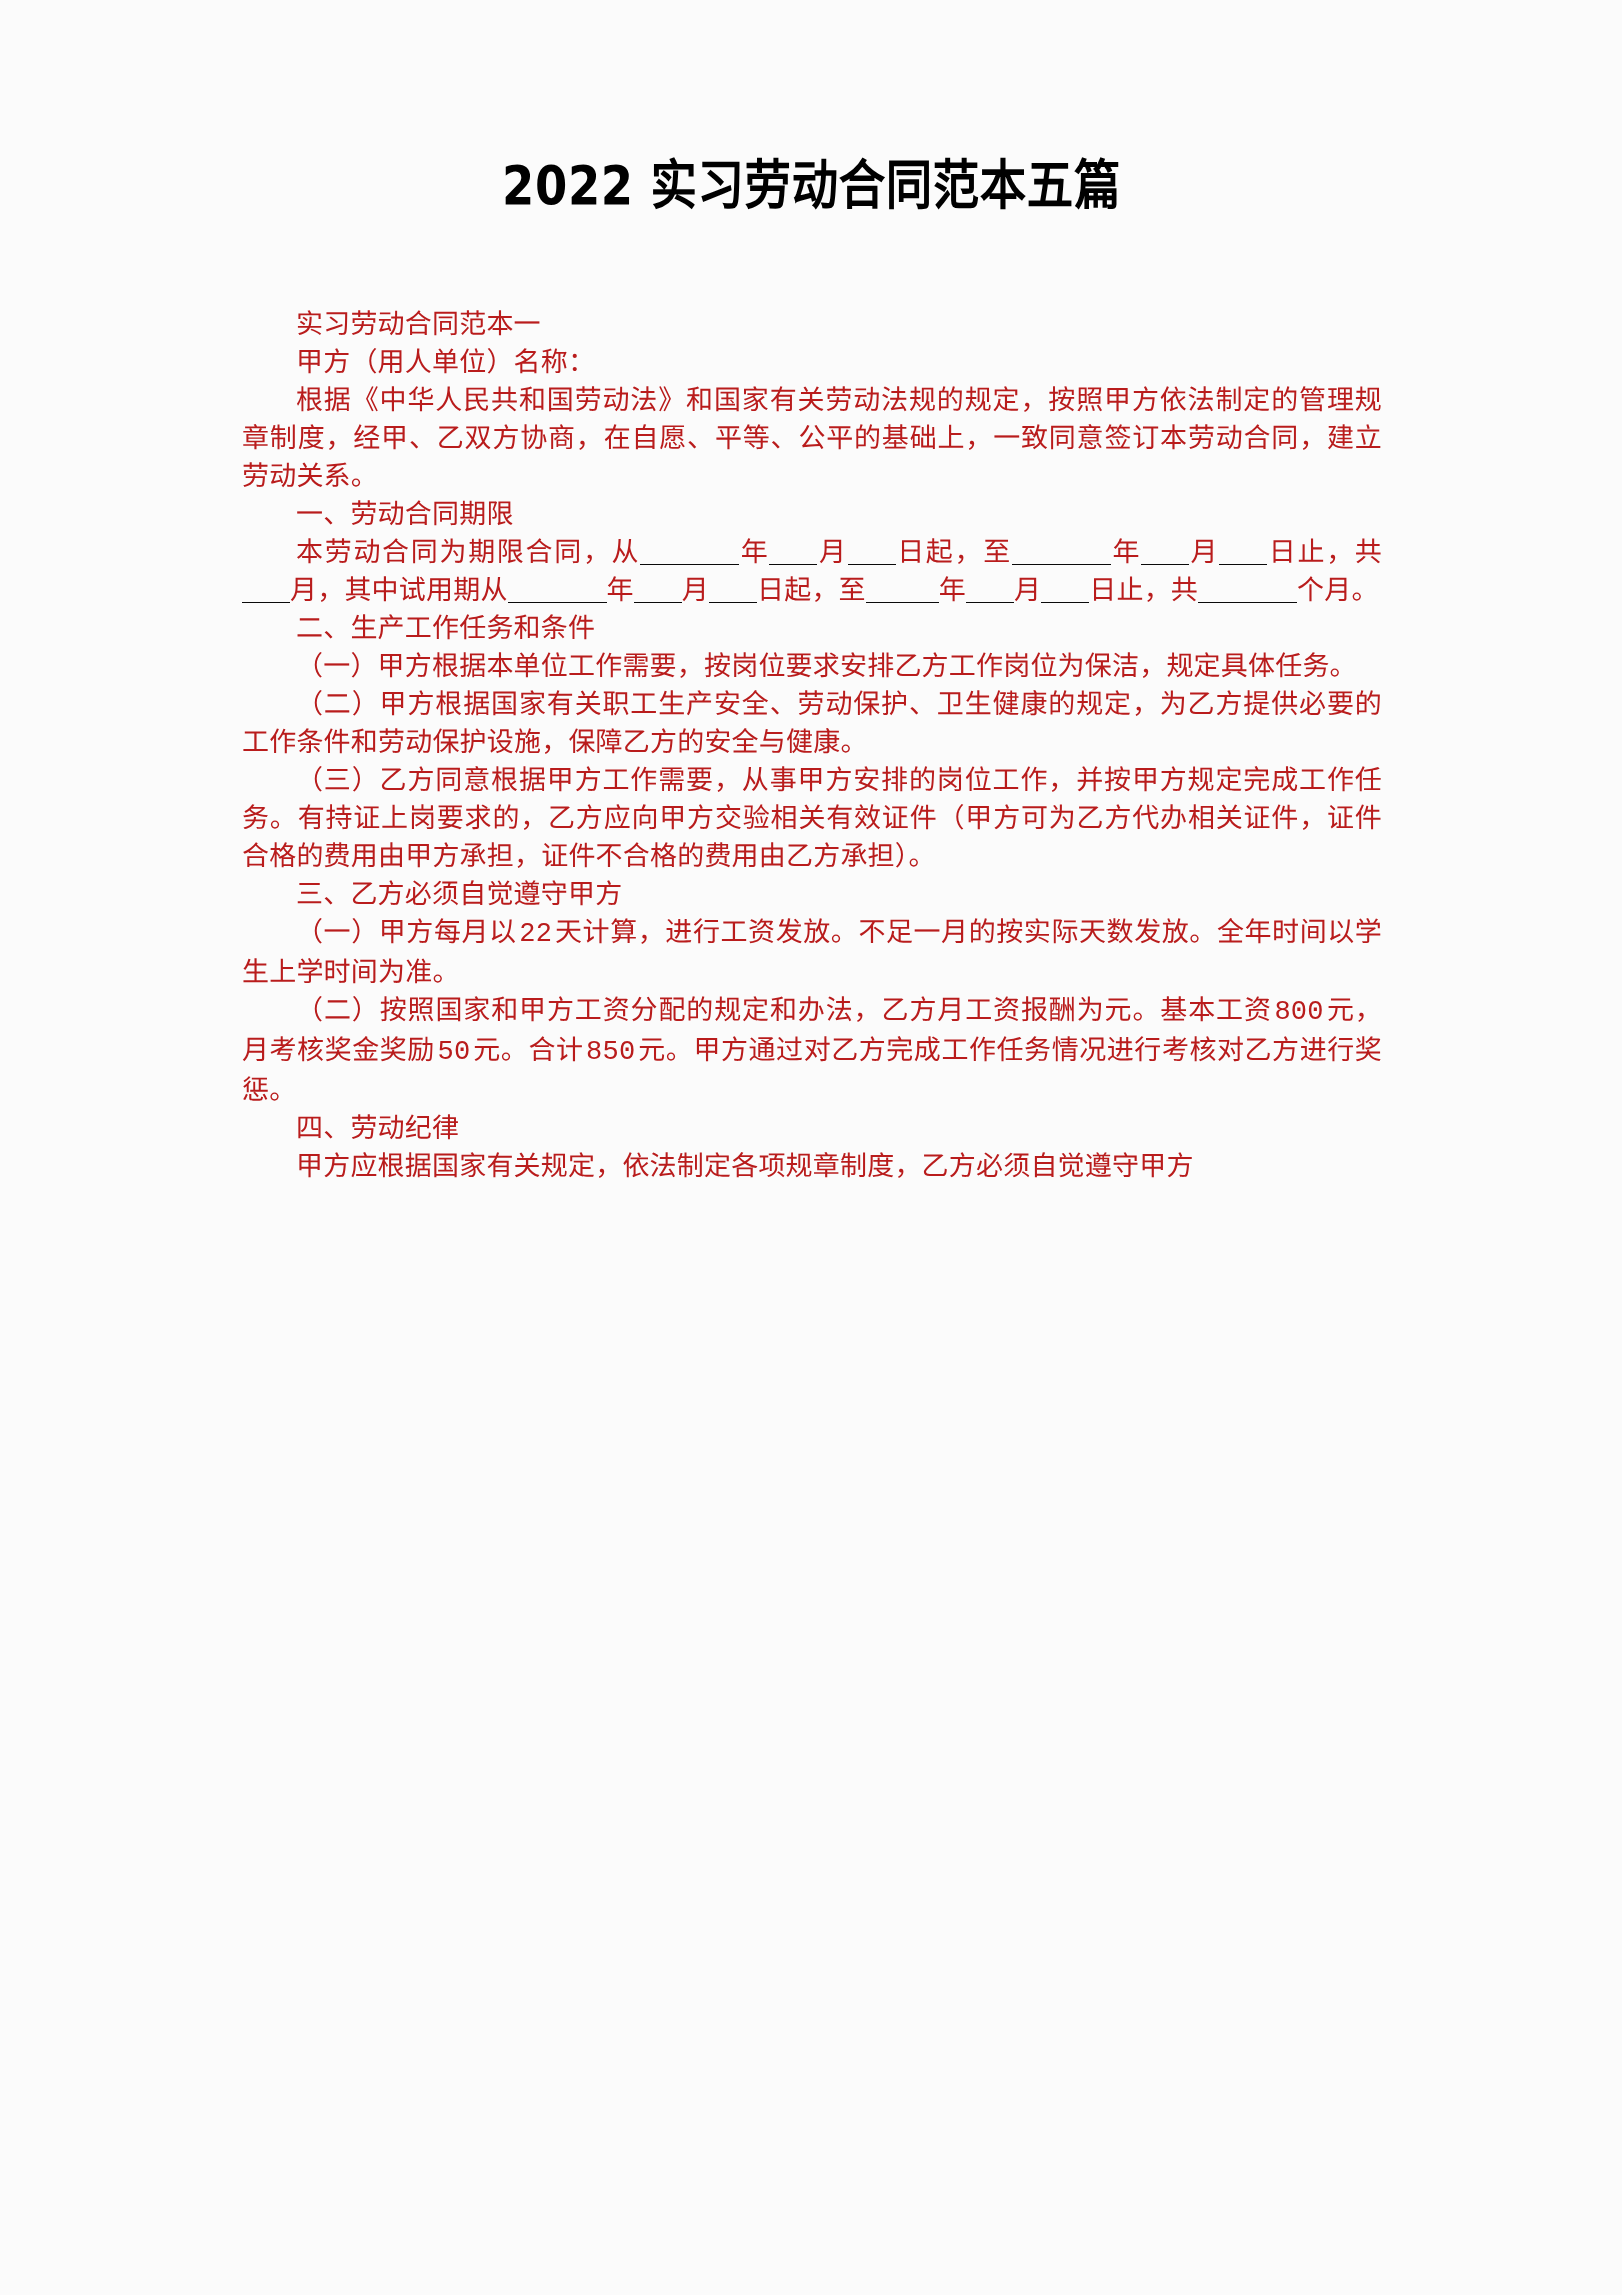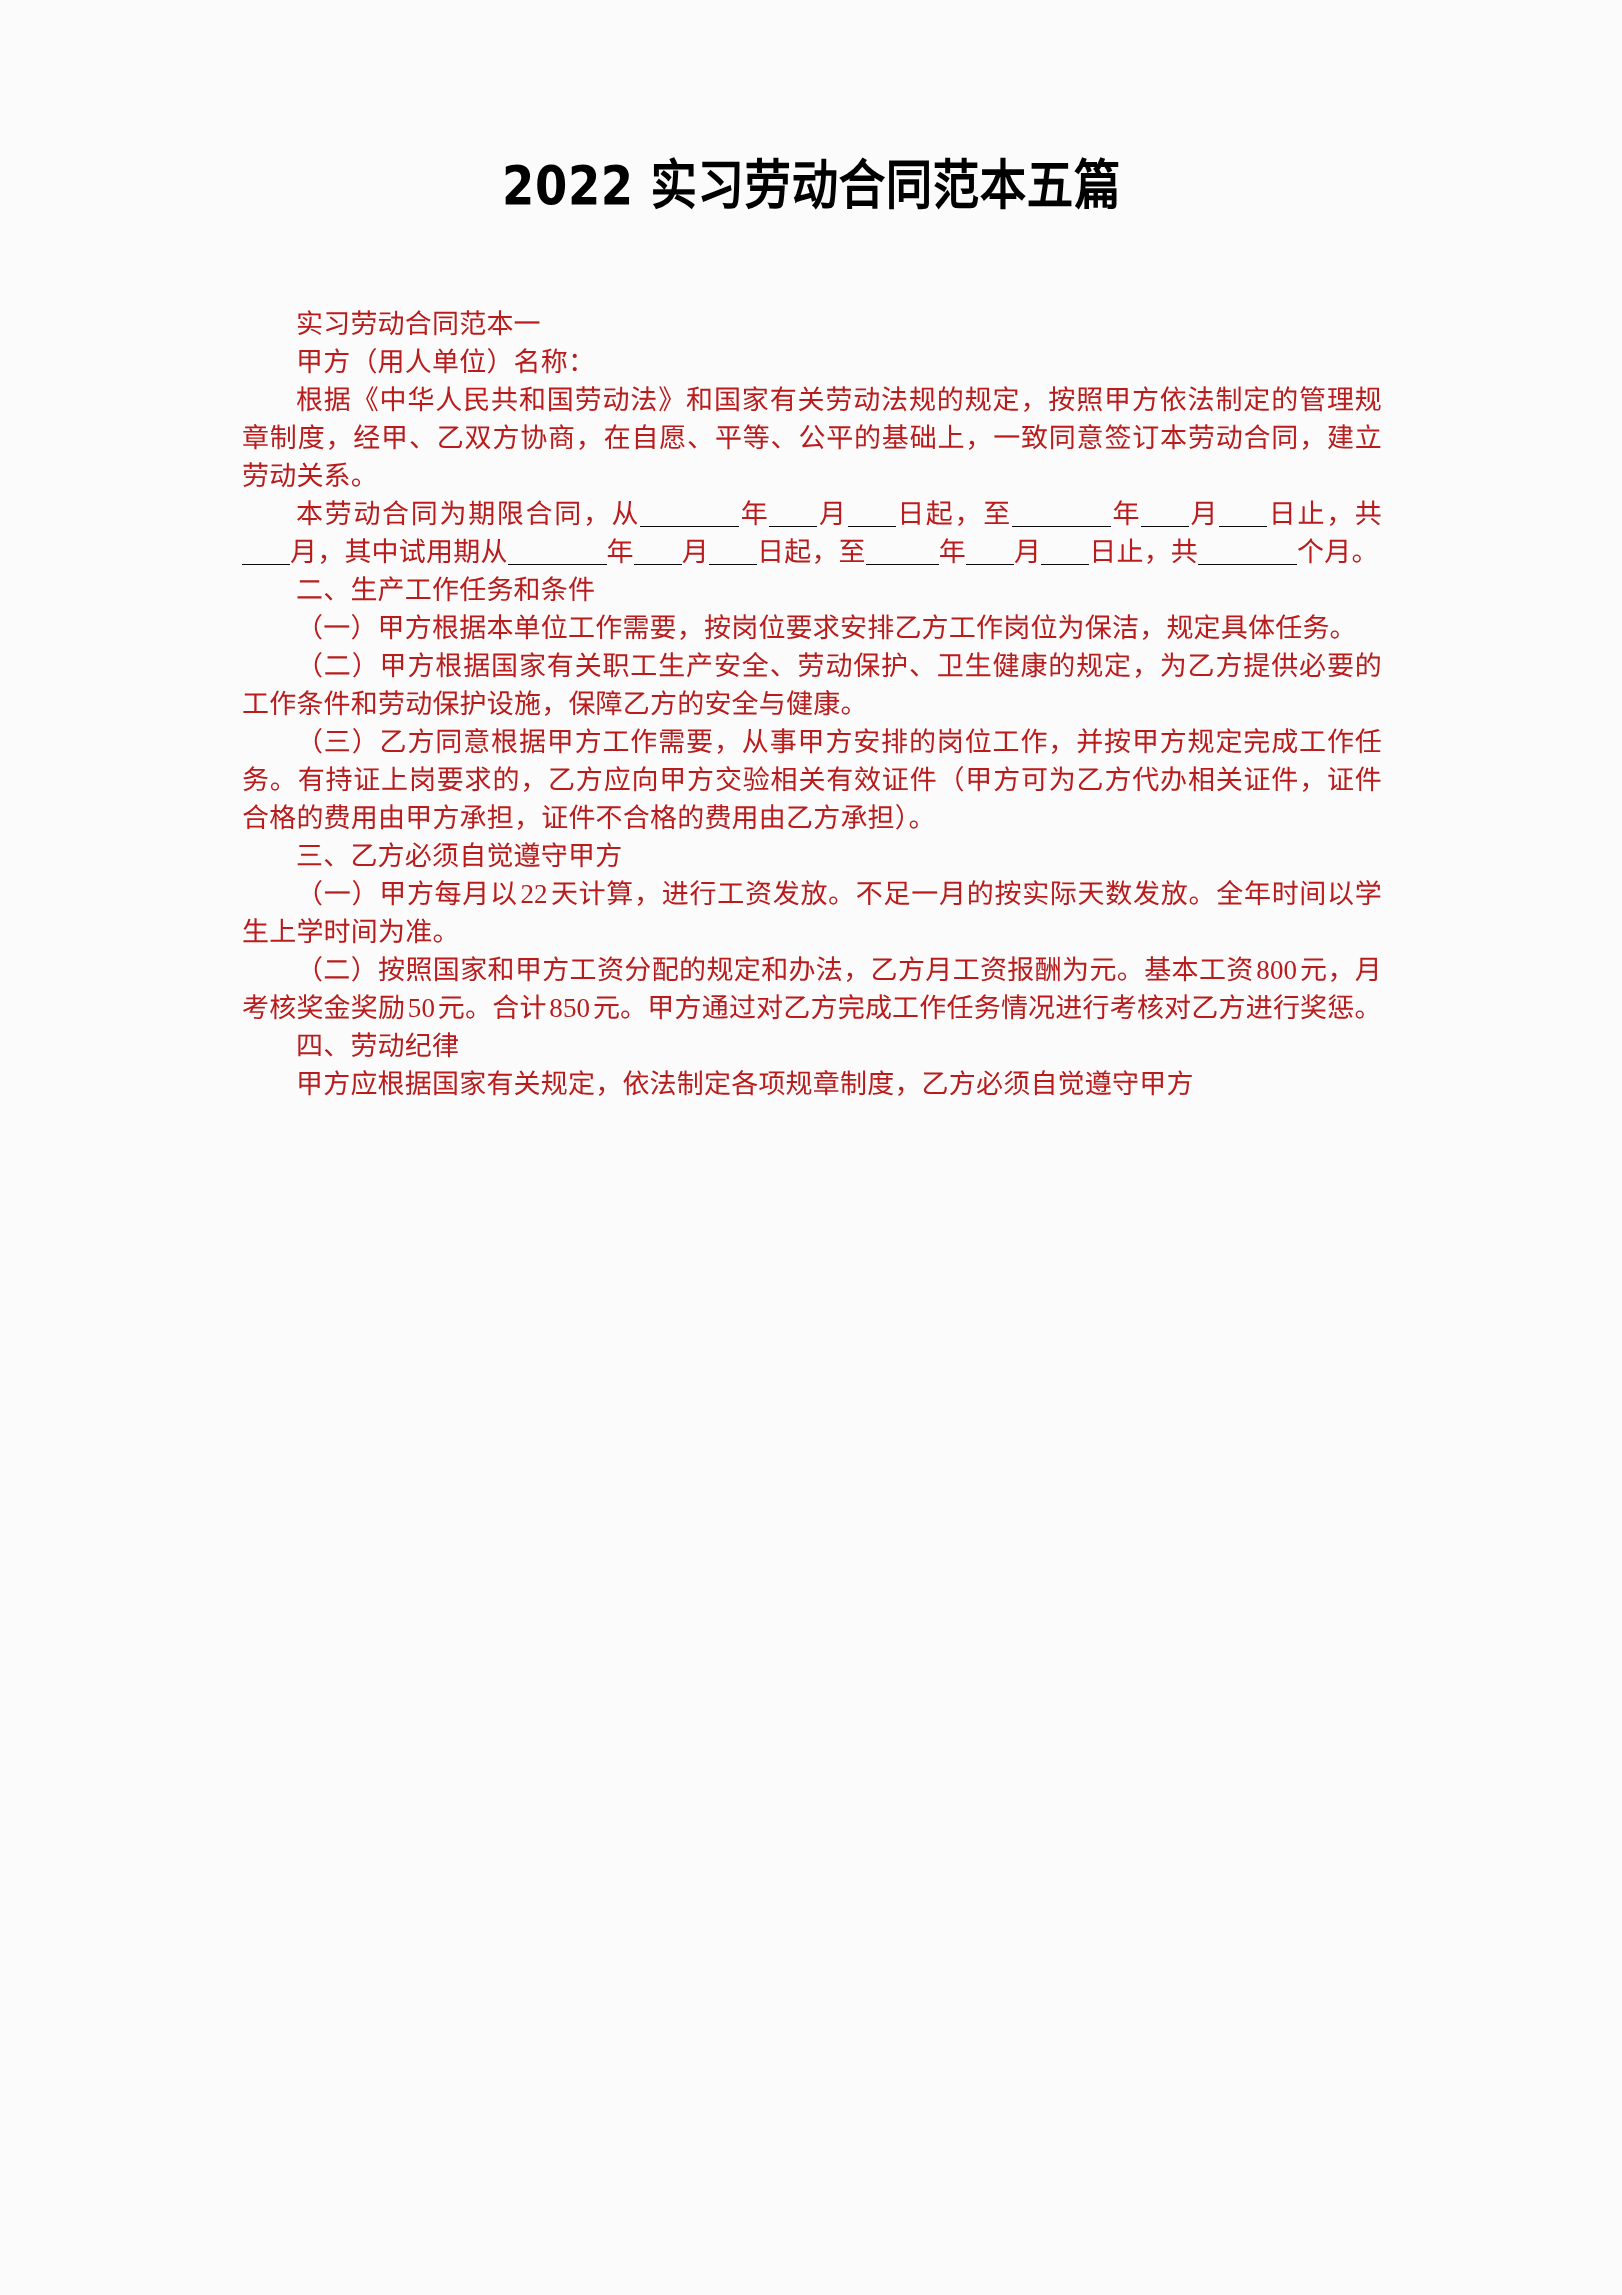--- a/index.html
+++ b/index.html
@@ -72,40 +72,41 @@
     border-bottom: 1.6px solid #0a0a0a;
     vertical-align: -3.9px;
     height: 19.6px;
   }
   .blank.w4 { width: 99px; }
   .blank.w3 { width: 73px; }
   .blank.w2 { width: 48px;  }
 
   
   .num {
-    font-family: Liberation Serif, serif;
+    font-family: Liberation Mono, monospace;
     padding: 0 2.6px;
   }
 </style>
 </head>
 <body>
 
 <div class="page">
 
   <div class="doc-title">2022 实习劳动合同范本五篇</div>
 
   <div class="body-block">
 
     <p class="para">实习劳动合同范本一</p>
 
     <p class="para">甲方（用人单位）名称：</p>
 
 
     <p class="para">根据《中华人民共和国劳动法》和国家有关劳动法规的规定，按照甲方依法制定的管理规章制度，经甲、乙双方协商，在自愿、平等、公平的基础上，一致同意签订本劳动合同，建立劳动关系。</p>
 
+    <p class="para heading">一、劳动合同期限</p>
 
     <p class="para"><span>本劳动合同为期限合同，从</span><span class="blank w4"></span><span>年</span><span class="blank w2"></span><span>月</span><span class="blank w2"></span><span>日起，至</span><span class="blank w4"></span><span>年</span><span class="blank w2"></span><span>月</span><span class="blank w2"></span><span>日止，共</span><span class="blank w2"></span><span>月，其中试用期从</span><span class="blank w4"></span><span>年</span><span class="blank w2"></span><span>月</span><span class="blank w2"></span><span>日起，至</span><span class="blank w3"></span><span>年</span><span class="blank w2"></span><span>月</span><span class="blank w2"></span><span>日止，共</span><span class="blank w4"></span><span>个月。</span></p>
 
     <p class="para heading">二、生产工作任务和条件</p>
 
     <p class="para">（一）甲方根据本单位工作需要，按岗位要求安排乙方工作岗位为保洁，规定具体任务。</p>
 
     <p class="para">（二）甲方根据国家有关职工生产安全、劳动保护、卫生健康的规定，为乙方提供必要的工作条件和劳动保护设施，保障乙方的安全与健康。</p>
 
     <p class="para">（三）乙方同意根据甲方工作需要，从事甲方安排的岗位工作，并按甲方规定完成工作任务。有持证上岗要求的，乙方应向甲方交验相关有效证件（甲方可为乙方代办相关证件，证件合格的费用由甲方承担，证件不合格的费用由乙方承担）。</p>

